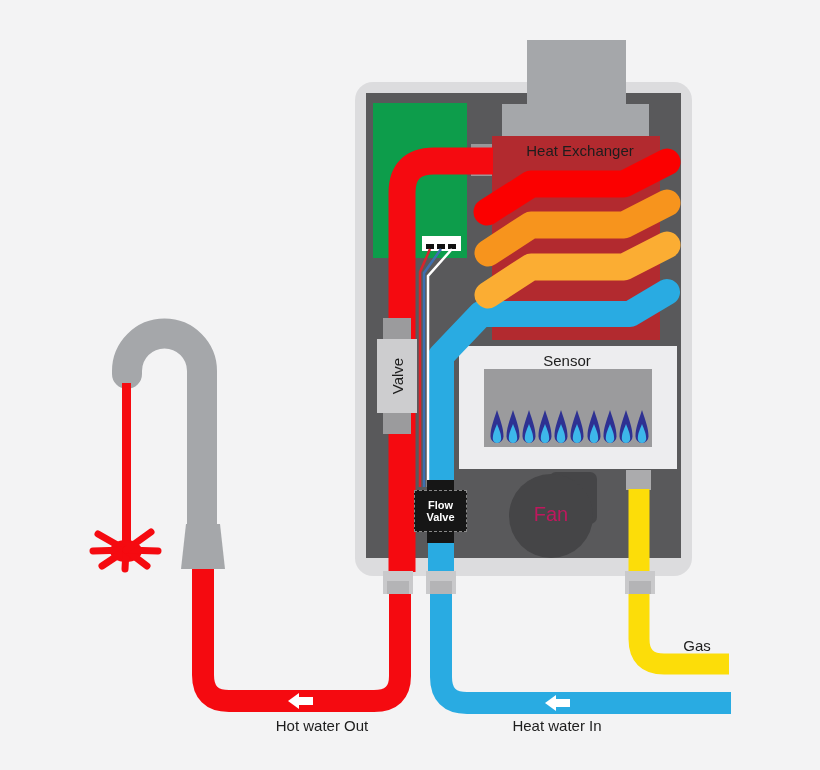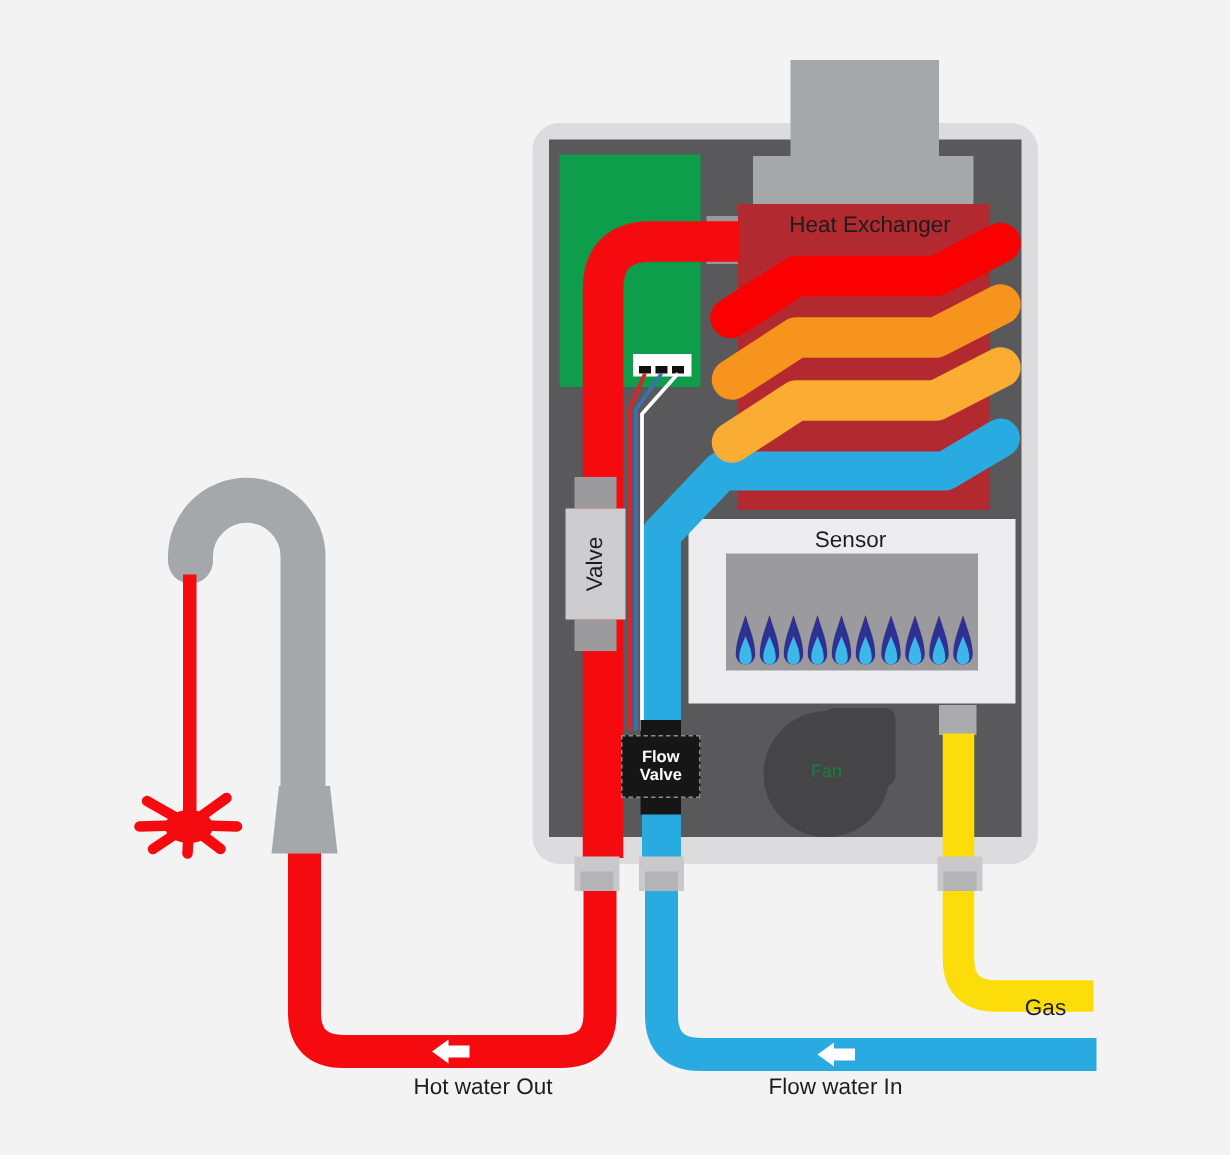--- a/index.html
+++ b/index.html
@@ -27,21 +27,21 @@
   .fs-body{left:414px;top:490px;width:53px;height:42px;background:#161616;
            border:1px dashed #8a8a8a;box-sizing:border-box;
            display:flex;flex-direction:column;align-items:center;justify-content:center;}
   .fs-body div{color:#fff;font-size:11px;line-height:12px;font-weight:bold;}
   
   .tab{width:30px;height:23px;top:571px;background:#c9c9cb;}
   .tab-in{position:absolute;left:4px;top:10px;width:22px;height:13px;background:#b4b4b6;}
   
   .lbl{position:absolute;transform:translate(-50%,-50%);white-space:nowrap;
        font-size:15px;color:#1d1d1d;}
-  .lbl.white{color:#15803d;font-size:12px;}
+  .lbl.white{color:#be185d;font-size:20px;}
   .lbl.rot{transform:translate(-50%,-50%) rotate(-90deg);}
 </style>
 </head>
 <body>
 
 <div id="scene">
 
   <svg class="layer" width="820" height="770">
     <path d="M 400 568 L 400 676 Q 400 701 374 701 L 229 701 Q 203 701 203 675 L 203 560" fill="none" stroke="#f50a10" stroke-width="22"></path>
     <path d="M 441 568 L 441 677 Q 441 703 467 703 L 731 703" fill="none" stroke="#29abe2" stroke-width="22"></path>
@@ -140,17 +140,17 @@
   <div class="abs tab" style="left:426px">
     <div class="tab-in"></div>
     </div>
   <div class="abs tab" style="left:625px">
     <div class="tab-in"></div>
     </div>
 
   <div class="lbl" style="left:580px;top:150px">Heat Exchanger</div>
   <div class="lbl" style="left:567px;top:360px">Sensor</div>
   <div class="lbl white" style="left:551px;top:514px">Fan</div>
-  <div class="lbl" style="left:697px;top:672px">Gas</div>
+  <div class="lbl" style="left:697px;top:645px">Gas</div>
   <div class="lbl" style="left:322px;top:725px">Hot water Out</div>
-  <div class="lbl" style="left:557px;top:725px">Flow water In</div>
+  <div class="lbl" style="left:557px;top:725px">Heat water In</div>
 
 </div>
 
 </body></html>

